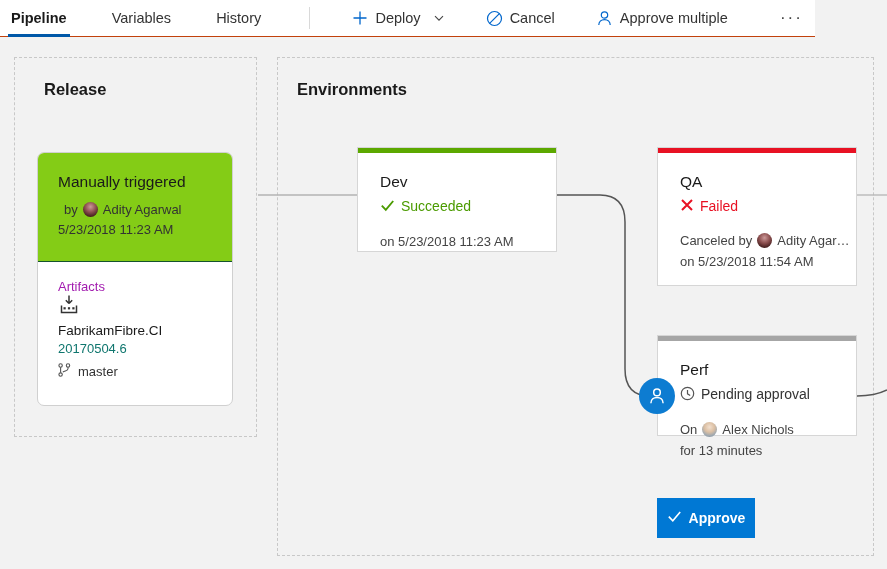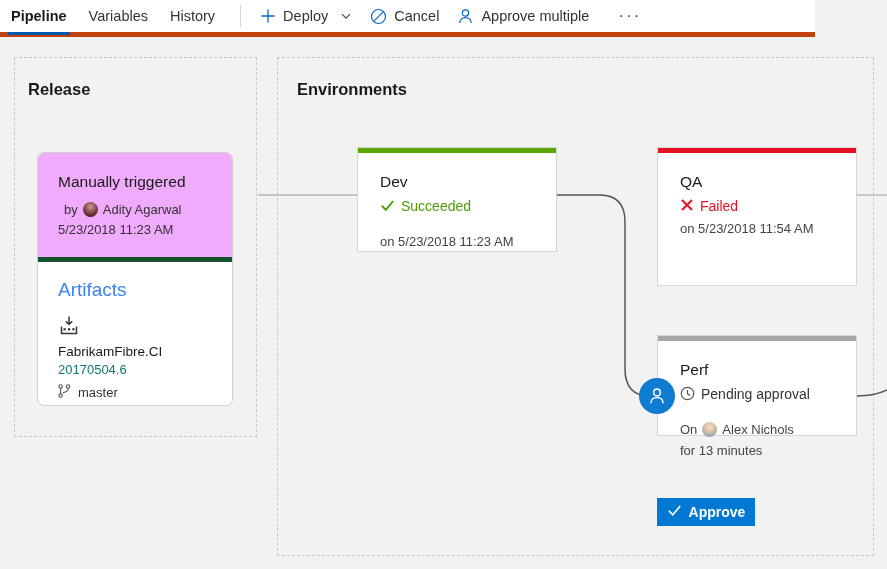--- a/index.html
+++ b/index.html
@@ -15,24 +15,25 @@
     overflow: hidden;
     position: relative;
   }
 
   
   #toolbar {
     position: absolute;
     left: 0; top: 0;
     width: 815px; height: 37px;
     background: #ffffff;
-    border-bottom: 5px solid #c2410c;
+    border-bottom: 1px solid #c2410c;
     display: flex;
     align-items: center;
     box-sizing: border-box;
+    justify-content: space-between;
   }
   .tab {
     position: relative;
     height: 37px;
     display: flex;
     align-items: center;
     padding: 0 11px;
     font-size: 14.5px;
     color: #333333;
     cursor: pointer;
@@ -113,24 +114,24 @@
     left: 37px; top: 152px;
     width: 196px; height: 254px;
     background: #ffffff;
     border: 1px solid #d0d0d0;
     border-radius: 7px;
     box-sizing: border-box;
     overflow: hidden;
   }
   #release-card-top {
     padding: 20px 20px 0 20px;
-    background: #f0abfc;
+    background: #84cc16;
     height: 109px;
     box-sizing: border-box;
-    border-bottom: 5px solid #14532d;
+    border-bottom: 1px solid #14532d;
   }
   .rel-title {
     font-size: 15.5px;
     color: #1a1a1a;
     margin-bottom: 11px;
   }
   .rel-line {
     font-size: 13px;
     color: #333333;
     display: flex;
@@ -141,23 +142,22 @@
     padding-left: 6px;
   }
   .rel-date {
     font-size: 13px;
     color: #333333;
   }
   #release-card-bottom {
     padding: 17px 20px 0 20px;
   }
   .artifacts-label {
-    font-size: 19px;
-    color: #3b82f6;
-    margin-bottom: 14px;
+    font-size: 13px;
+    color: #a21caf;
   }
   .artifact-name {
     font-size: 13.5px;
     color: #1a1a1a;
     margin-top: 5px;
   }
   .artifact-version {
     font-size: 13px;
     color: #0f766e;
     margin-top: 3px;
@@ -227,21 +227,21 @@
   .env-meta.second { margin-top: 6px; }
 
   #dev-card  { left: 357px; top: 147px; width: 200px; height: 105px; }
   #qa-card   { left: 657px; top: 147px; width: 200px; height: 139px; }
   #perf-card { left: 657px; top: 335px; width: 200px; height: 101px; }
 
   
   #approve-button {
     position: absolute;
     left: 657px; top: 498px;
-    width: 98px; height: 28px;
+    width: 98px; height: 40px;
     background: #0078d4;
     color: #ffffff;
     border: none;
     font-family: "Liberation Sans", sans-serif;
     font-size: 14px;
     font-weight: bold;
     display: flex;
     align-items: center;
     justify-content: center;
     gap: 7px;
@@ -328,21 +328,21 @@
 </div>
 
 <svg id="connectors">
   <path d="M258 195 L357 195" stroke="#b3b3b3" stroke-width="1.3" fill="none"></path>
   <path d="M557 195 L600 195 Q625 195 625 222 L625 369 Q625 396 650 396 L657 396" stroke="#555555" stroke-width="1.5" fill="none"></path>
   <path d="M857 195 L887 195" stroke="#b3b3b3" stroke-width="1.3" fill="none"></path>
   <path d="M857 396 Q875 396 887 390" stroke="#555555" stroke-width="1.5" fill="none"></path>
 </svg>
 
 <div class="panel" id="release-panel"></div>
-<div class="panel-title" id="release-title" style="top:80px;left:28px;text-align:center;">Release</div>
+<div class="panel-title" id="release-title" style="top:80px;left:44px;text-align:center;">Release</div>
 
 <div id="release-card">
   <div id="release-card-top">
     <div class="rel-title">Manually triggered</div>
     <div class="rel-line">
       <span>by</span>
       <span class="avatar dark"></span>
       <span>Adity Agarwal</span>
     </div>
     <div class="rel-date">5/23/2018 11:23 AM</div>
@@ -400,20 +400,25 @@
   <div class="env-body">
     <div class="env-name">QA</div>
     <div class="env-status" id="qa-status-row">
       <span>
         <svg width="14" height="14" viewBox="0 0 14 14">
           <path d="M2 2l10 10M12 2L2 12" stroke="#e81123" stroke-width="2" fill="none"></path>
         </svg>
       </span>
       <span id="qa-status-text" style="color: rgb(232, 17, 35);">Failed</span>
     </div>
+    <div class="env-meta first">
+      <span>Canceled by</span>
+      <span class="avatar dark"></span>
+      <span>Adity Agar…</span>
+    </div>
     <div class="env-meta second">on 5/23/2018 11:54 AM</div>
   </div>
 </div>
 
 <div class="env-card" id="perf-card">
   <div class="env-bar" id="perf-bar" style="background: rgb(166, 166, 166);"></div>
   <div class="env-body">
     <div class="env-name">Perf</div>
     <div class="env-status" id="perf-status-row">
       <span>

